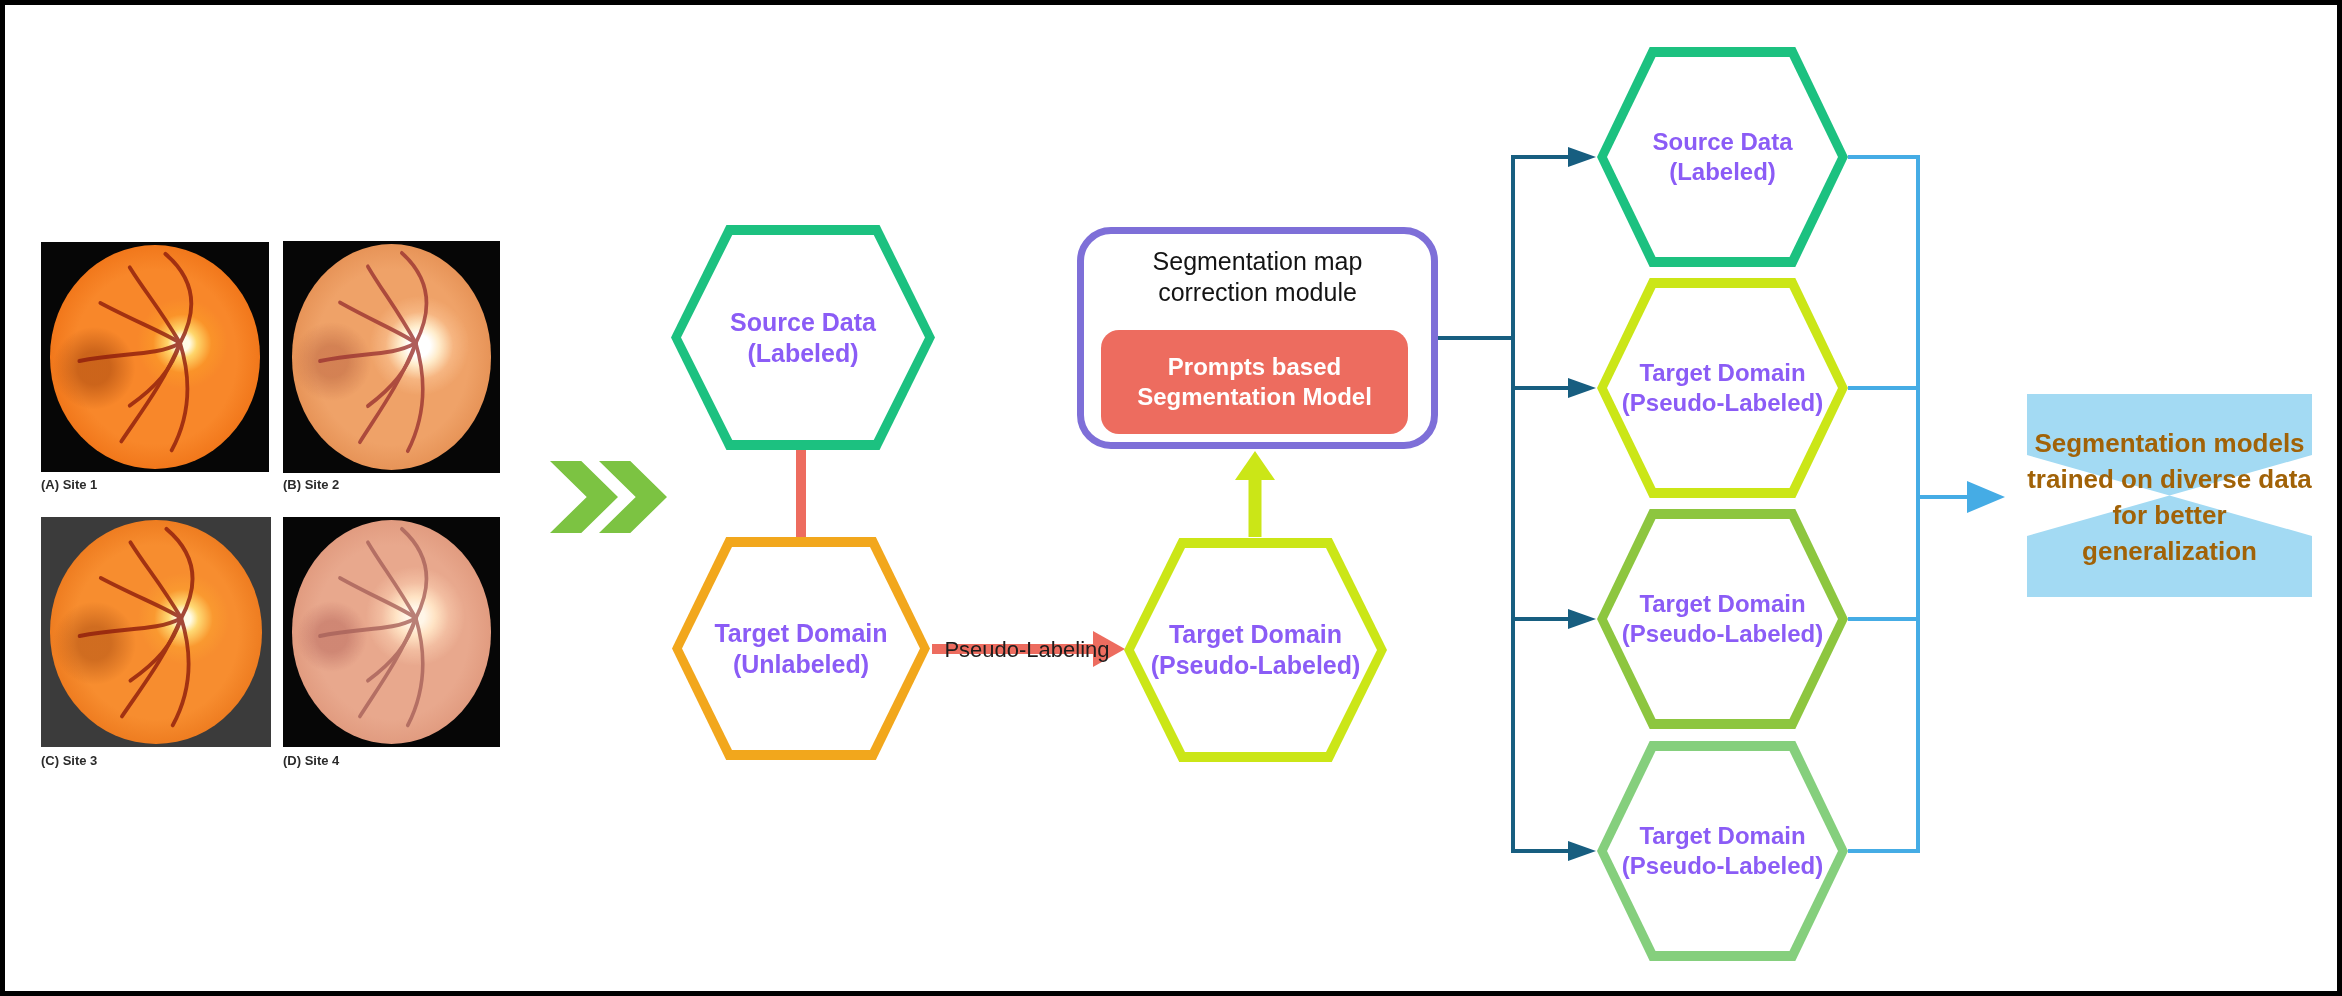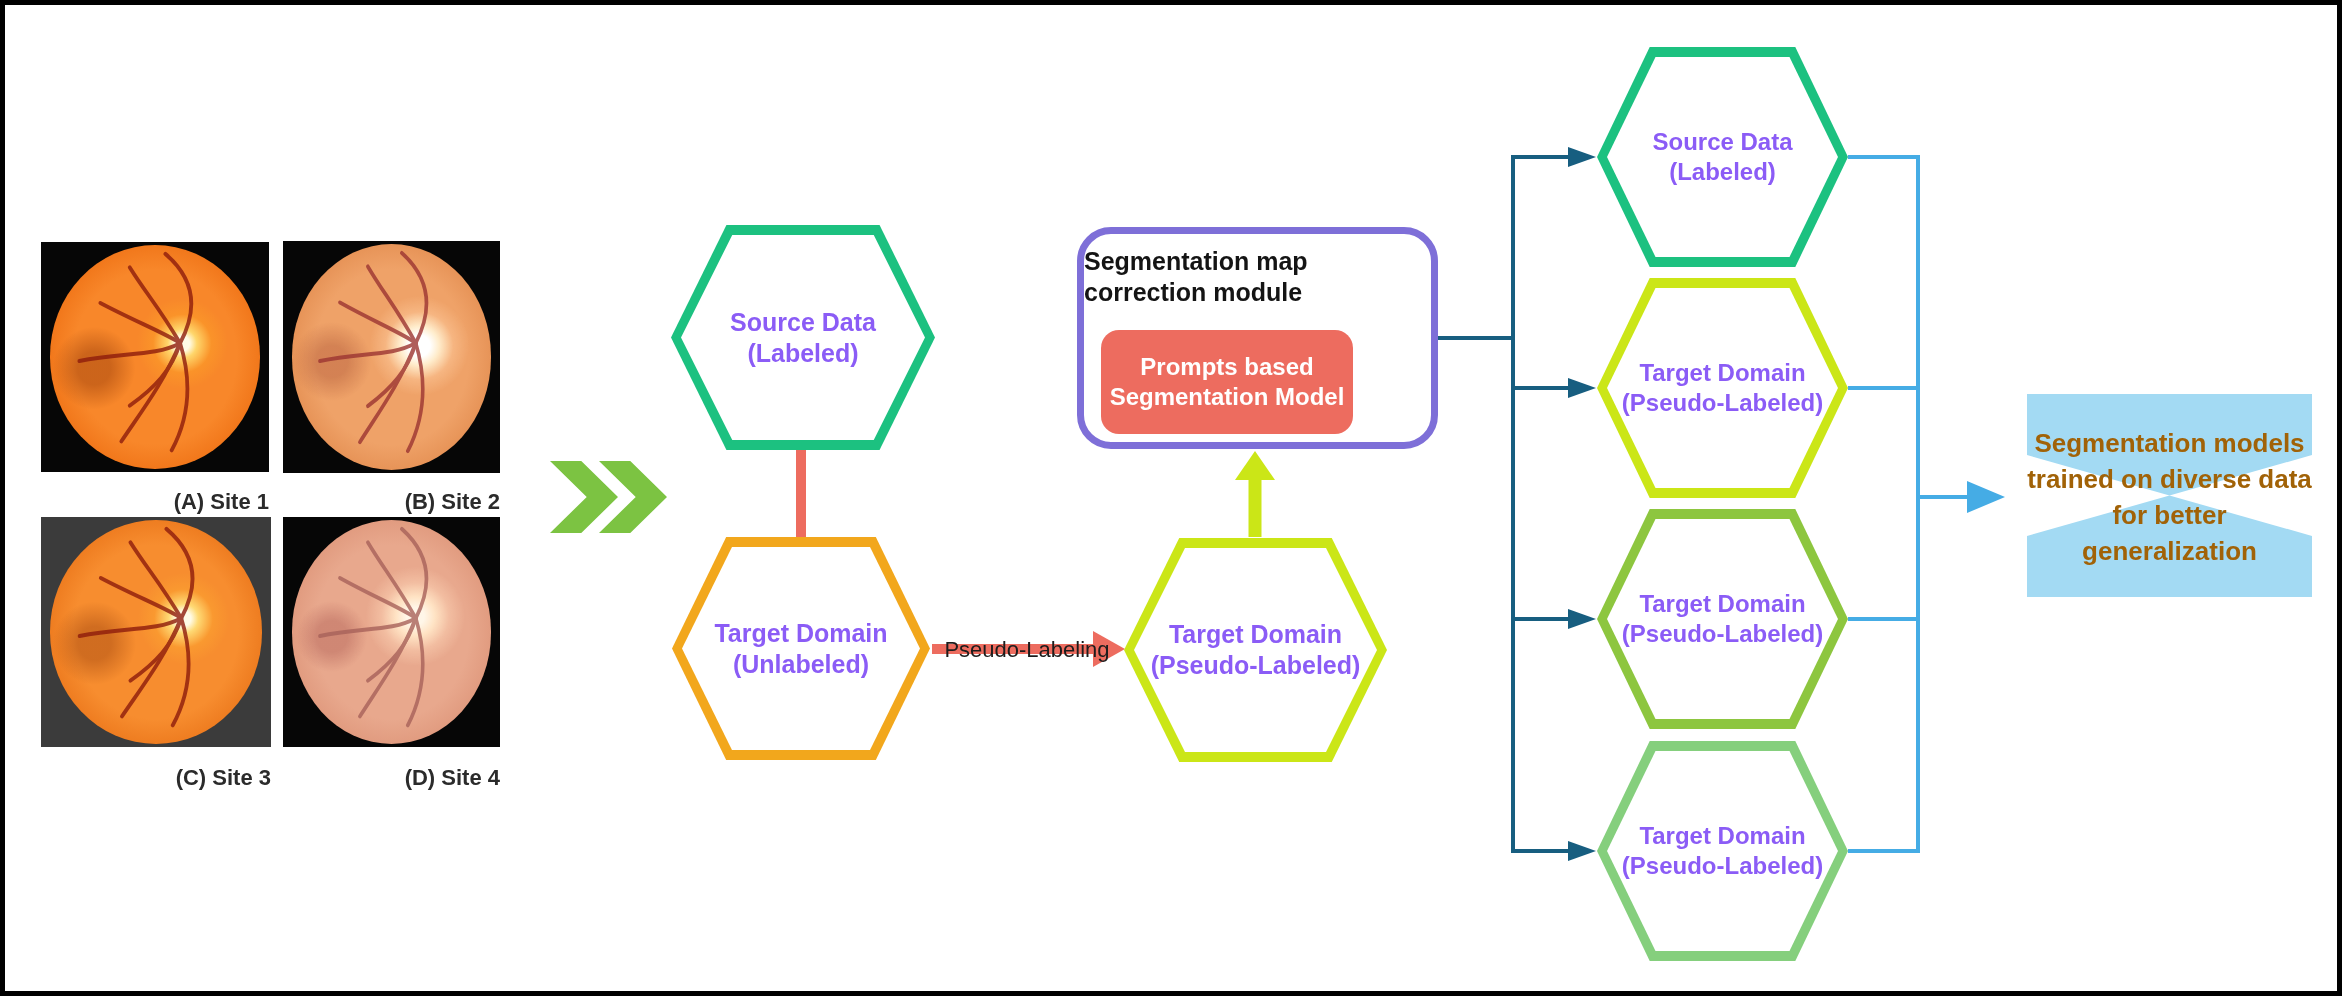--- a/index.html
+++ b/index.html
@@ -18,42 +18,42 @@
       radial-gradient(circle at 20% 52%, rgba(160,70,45,.35) 0 8%, rgba(0,0,0,0) 20%),
       radial-gradient(ellipse at 50% 50%, #efa268 0 55%, #e28b4e 80%, #c9763c 100%); }
   .eye-c { background:
       radial-gradient(circle at 63% 44%, #fffbe6 0 4%, rgba(255,222,120,.95) 8%, rgba(255,175,50,.35) 16%, rgba(0,0,0,0) 25%),
       radial-gradient(circle at 21% 55%, rgba(150,60,10,.4) 0 8%, rgba(0,0,0,0) 20%),
       radial-gradient(ellipse at 50% 50%, #f78d2f 0 55%, #ea751a 78%, #d3600e 100%); }
   .eye-d { background:
       radial-gradient(circle at 62% 43%, #fff6e8 0 5%, #ffe3c4 11%, rgba(255,215,185,.45) 19%, rgba(0,0,0,0) 28%),
       radial-gradient(circle at 20% 52%, rgba(150,60,60,.3) 0 8%, rgba(0,0,0,0) 18%),
       radial-gradient(ellipse at 50% 50%, #e8a88d 0 55%, #dd9478 80%, #c97f64 100%); }
-  .caption { position:absolute; text-align:right; font-size:22px; font-weight:600; color:#2b2b2b;margin-top:12px; }
+  .caption { position:absolute; text-align:left; font-size:13px; font-weight:600; color:#2b2b2b; }
 
   
   .chevron { position:absolute; width:68px; height:72px; background:#7cc342;
              clip-path:polygon(0% 0%,46% 0%,100% 50%,46% 100%,0% 100%,54% 50%); }
 
   
   .hex { position:absolute; }
   .hex-border, .hex-fill { clip-path:polygon(21% 0%,79% 0%,100% 50%,79% 100%,21% 100%,0% 50%); }
   .hex-border { position:absolute; inset:0; }
   .hex-fill { position:absolute; inset:10px; background:#fff; }
   .hex-label { position:absolute; inset:0; display:flex; flex-direction:column; justify-content:center;
                align-items:center; text-align:center; font-weight:bold; color:#8b5cf6; }
   .hex-label-lg { font-size:25px; line-height:31px; }
   .hex-label-md { font-size:24px; line-height:30px; }
 
   
   #module-box { position:absolute; left:1072px; top:222px; width:361px; height:222px; box-sizing:border-box;
                 border:7px solid #7e6fd8; border-radius:34px; background:#fff; }
-  #module-title { position:absolute; left:0; right:0; top:12px; text-align:left;
-                  font-size:25px; line-height:31px; font-weight:bold; color:#141414; }
-  #model-box { position:absolute; left:17px; top:96px; width:252px; height:104px; border-radius:18px;
+  #module-title { position:absolute; left:0; right:0; top:12px; text-align:center;
+                  font-size:25px; line-height:31px; font-weight:normal; color:#141414; }
+  #model-box { position:absolute; left:17px; top:96px; width:307px; height:104px; border-radius:18px;
                background:#ed6c5f; display:flex; flex-direction:column; justify-content:center; align-items:center;
                color:#fff; font-weight:bold; font-size:24px; line-height:30px; text-align:center; }
 
   
   #pseudo-label { position:absolute; left:912px; top:596px; width:220px; text-align:center;
                   font-size:22px; color:#1c1c1c;margin-top:36px; }
   #outcome-shape { position:absolute; left:2022px; top:389px; }
   #outcome-text { position:absolute; left:1992px; top:420px; width:345px; text-align:center;
                   font-size:26px; line-height:36px; font-weight:bold; color:#a16207; }
   #connectors { position:absolute; left:0; top:0; z-index:1; }

